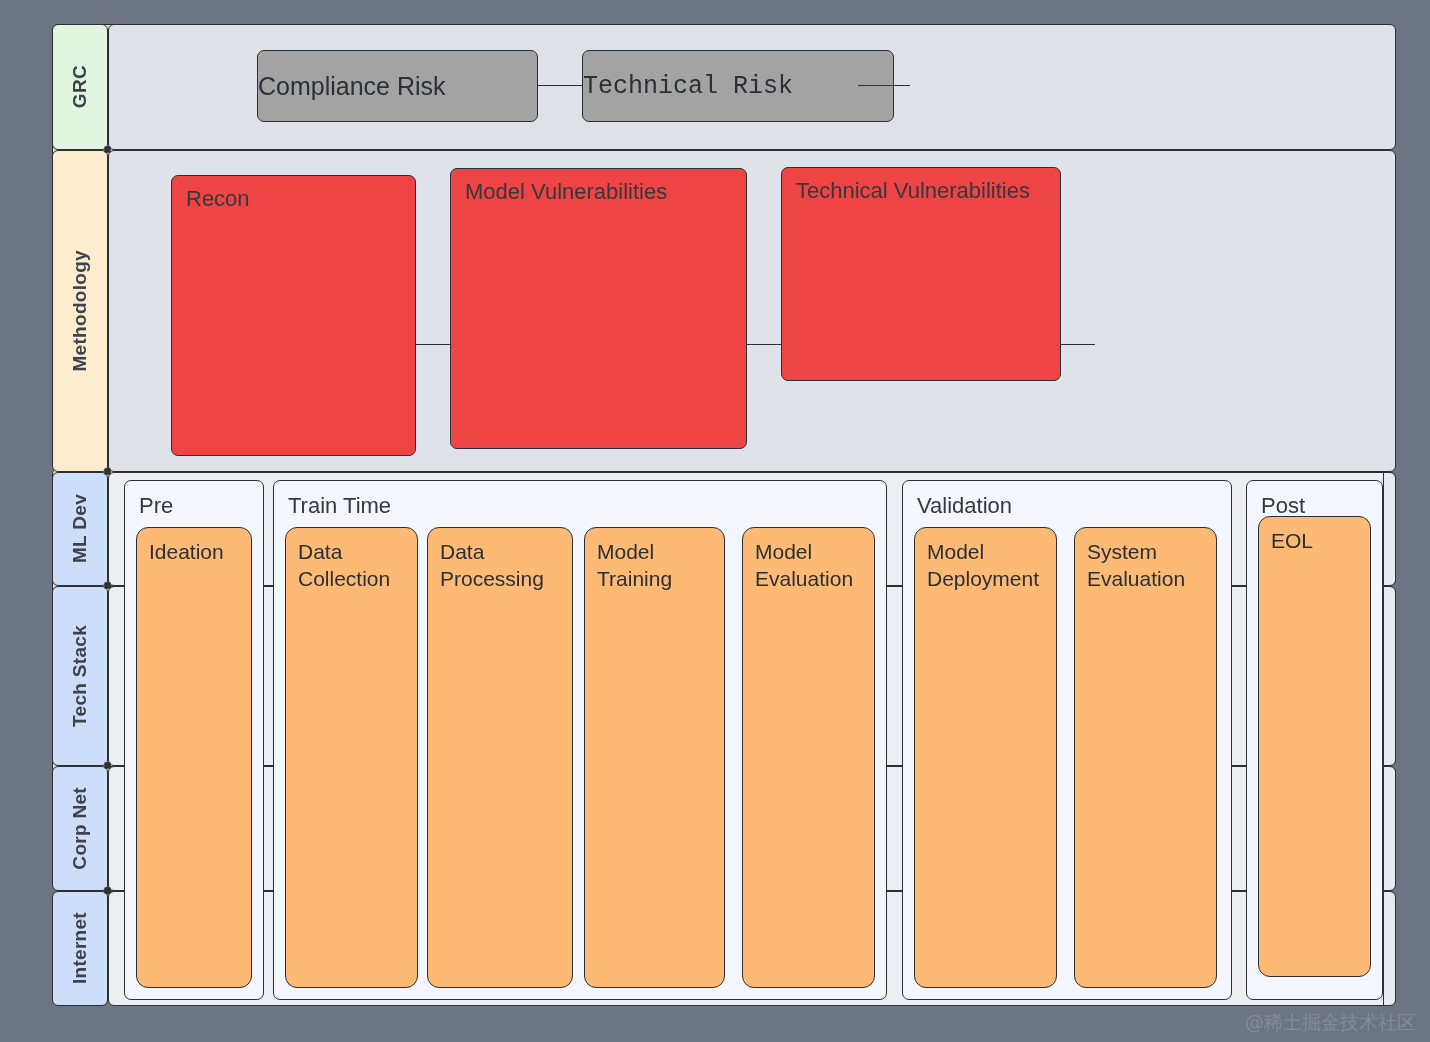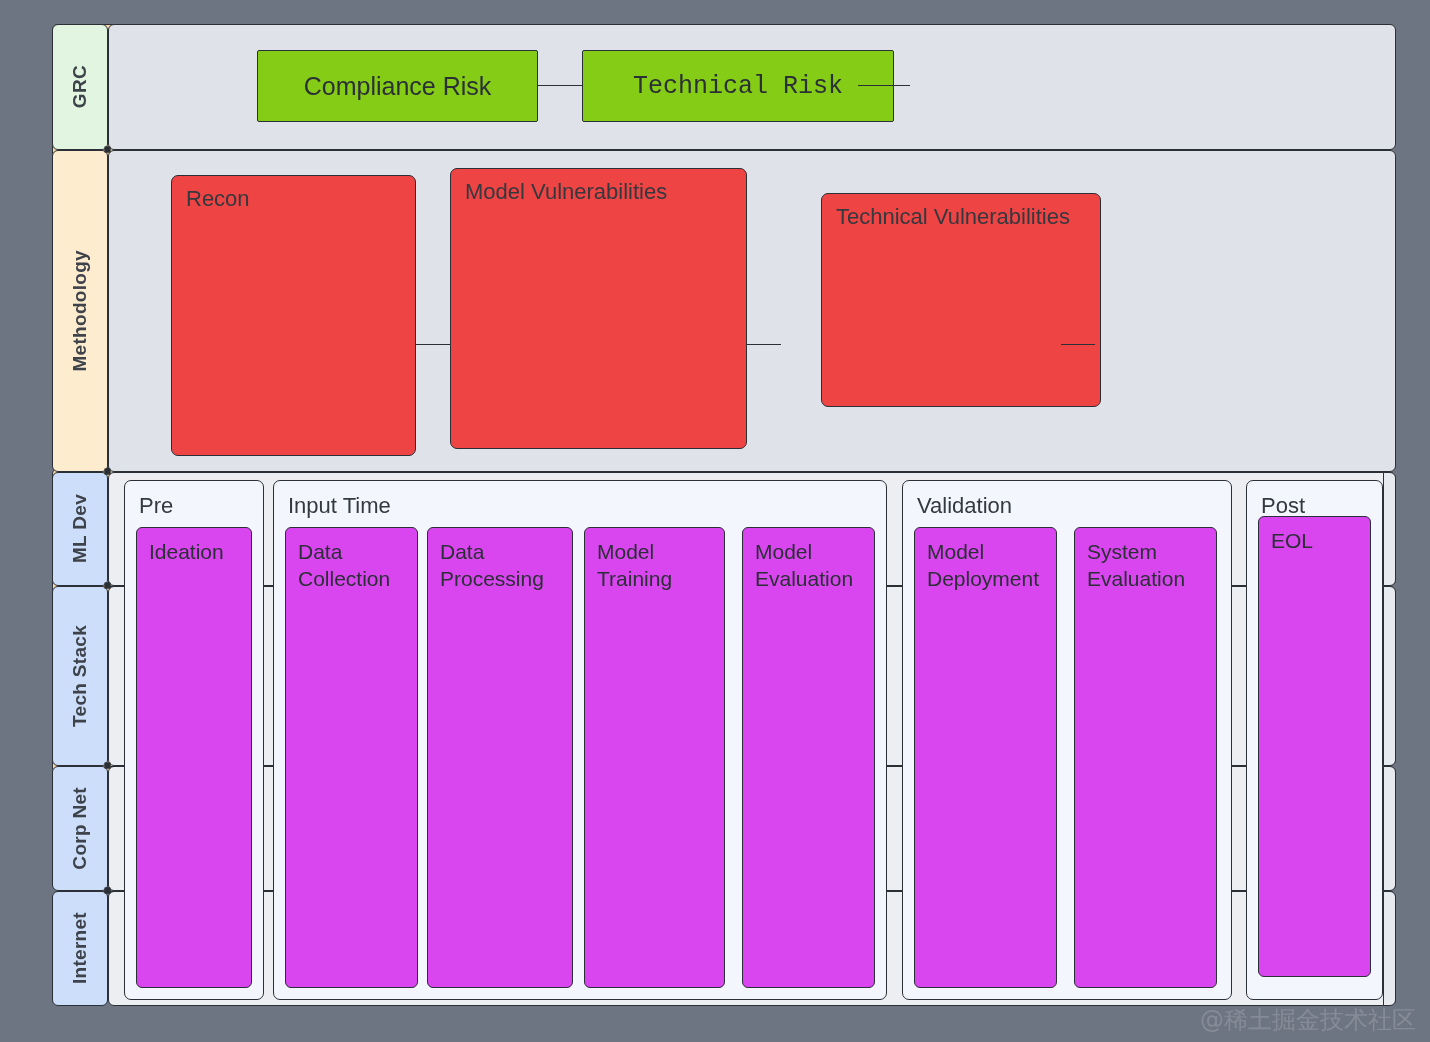--- a/index.html
+++ b/index.html
@@ -33,22 +33,22 @@
   .lane-grc{background:#e2f5e0;}
   .lane-meth{background:#fdeccd;}
   .lane-blue{background:#ccdef9;}
 
   
   .lane-body{background:#dfe2e8;}
   .lane-body-light{background:#eceef2;}
 
   
   .risk{
-    background:#84cc16;border:1.3px solid #2b2f36;border-radius:2px;
-    display:flex;align-items:center;justify-content:center;
+    background:#a3a3a3;border:1.3px solid #2b2f36;border-radius:7px;
+    display:flex;align-items:center;
     font-size:25px;color:#2b2f36;
   }
   .connector{position:absolute;background:#2b2f36;height:1.4px;}
 
   
   .mpanel{
     background:#ef4444;border:1.3px solid #2b2f36;border-radius:7px;
   }
   .mpanel-title{
     position:absolute;left:14px;top:10px;
@@ -64,38 +64,38 @@
 
   
   .stage{
     background:#f3f7fd;border:1.3px solid #2b2f36;border-radius:7px;
   }
   .stage-title{
     position:absolute;left:14px;top:12px;
     font-size:22px;color:#34383f;white-space:nowrap;
   }
   .task{
-    background:#d946ef;border:1.3px solid #2b2f36;border-radius:6px;
+    background:#fdba74;border:1.3px solid #2b2f36;border-radius:12px;
     font-size:21px;line-height:1.3;color:#2b2f36;
     box-sizing:border-box;padding:10px 0 0 12px;
     white-space:pre-line;
   }
 
   
   .rowline{position:absolute;height:1.3px;background:#2b2f36;}
   .joint{position:absolute;width:9px;height:9px;background:#2b2f36;
          transform:rotate(45deg);
          clip-path:polygon(50% 0,100% 50%,50% 100%,0 50%);}
 
   
   .edge-strip{background:#e7eaee;border:1.3px solid #2b2f36;border-radius:5px;}
 
   .watermark{
     position:absolute;right:14px;bottom:6px;
-    font-size:24px;color:#8e949e;opacity:.75;
+    font-size:19px;color:#8e949e;opacity:.75;
     font-family:"DejaVu Sans",sans-serif;
     white-space:nowrap;
   }
 </style>
 </head>
 <body>
 
 <div class="diagram">
 
   <div class="bx lane-label lane-grc" style="left:0;top:0;width:56px;height:126px;">
@@ -134,21 +134,21 @@
   </div>
   <div class="mitem" style="left:416px;top:208px;width:124px;height:43px;">Evasion</div>
   <div class="mitem" style="left:554px;top:208px;width:124px;height:43px;">Inversion</div>
   <div class="mitem" style="left:416px;top:263px;width:124px;height:43px;">Extraction</div>
   <div class="mitem" style="left:554px;top:263px;width:124px;height:43px;">Poisoning</div>
   <div class="mitem" style="left:416px;top:318px;width:262px;height:44px;">Membership Inference</div>
   <div class="mitem" style="left:416px;top:373px;width:262px;height:44px;">Prompt-Injection</div>
 
   <div class="connector" style="left:695px;top:320px;width:34px;"></div>
 
-  <div class="bx mpanel" style="left:729px;top:169px;width:280px;height:214px;margin-left:40px;">
+  <div class="bx mpanel" style="left:729px;top:143px;width:280px;height:214px;">
     <div class="mpanel-title">Technical Vulnerabilities</div>
   </div>
   <div class="mitem" style="left:746px;top:200px;width:246px;height:66px;white-space:pre-line;">Lack of
 Authentication</div>
   <div class="mitem" style="left:746px;top:278px;width:246px;height:66px;white-space:pre-line;">Insecure
 Deserialization</div>
   <div class="mitem" style="left:746px;top:356px;width:246px;height:66px;white-space:pre-line;">Lack of Input
 Validation</div>
 
   <div class="connector" style="left:1009px;top:320px;width:34px;"></div>
@@ -182,21 +182,21 @@
   <div class="joint" style="left:51px;top:737px;"></div>
   <div class="joint" style="left:51px;top:862px;"></div>
   <div class="joint" style="left:51px;top:121px;"></div>
 
   <div class="bx stage" style="left:72px;top:456px;width:140px;height:520px;">
     <div class="stage-title">Pre</div>
   </div>
   <div class="bx task" style="left:84px;top:503px;width:116px;height:461px;">Ideation</div>
 
   <div class="bx stage" style="left:221px;top:456px;width:614px;height:520px;">
-    <div class="stage-title">Input Time</div>
+    <div class="stage-title">Train Time</div>
   </div>
   <div class="bx task" style="left:233px;top:503px;width:133px;height:461px;">Data
 Collection</div>
   <div class="bx task" style="left:375px;top:503px;width:146px;height:461px;">Data
 Processing</div>
   <div class="bx task" style="left:532px;top:503px;width:141px;height:461px;">Model
 Training</div>
   <div class="bx task" style="left:690px;top:503px;width:133px;height:461px;">Model
 Evaluation</div>
 

